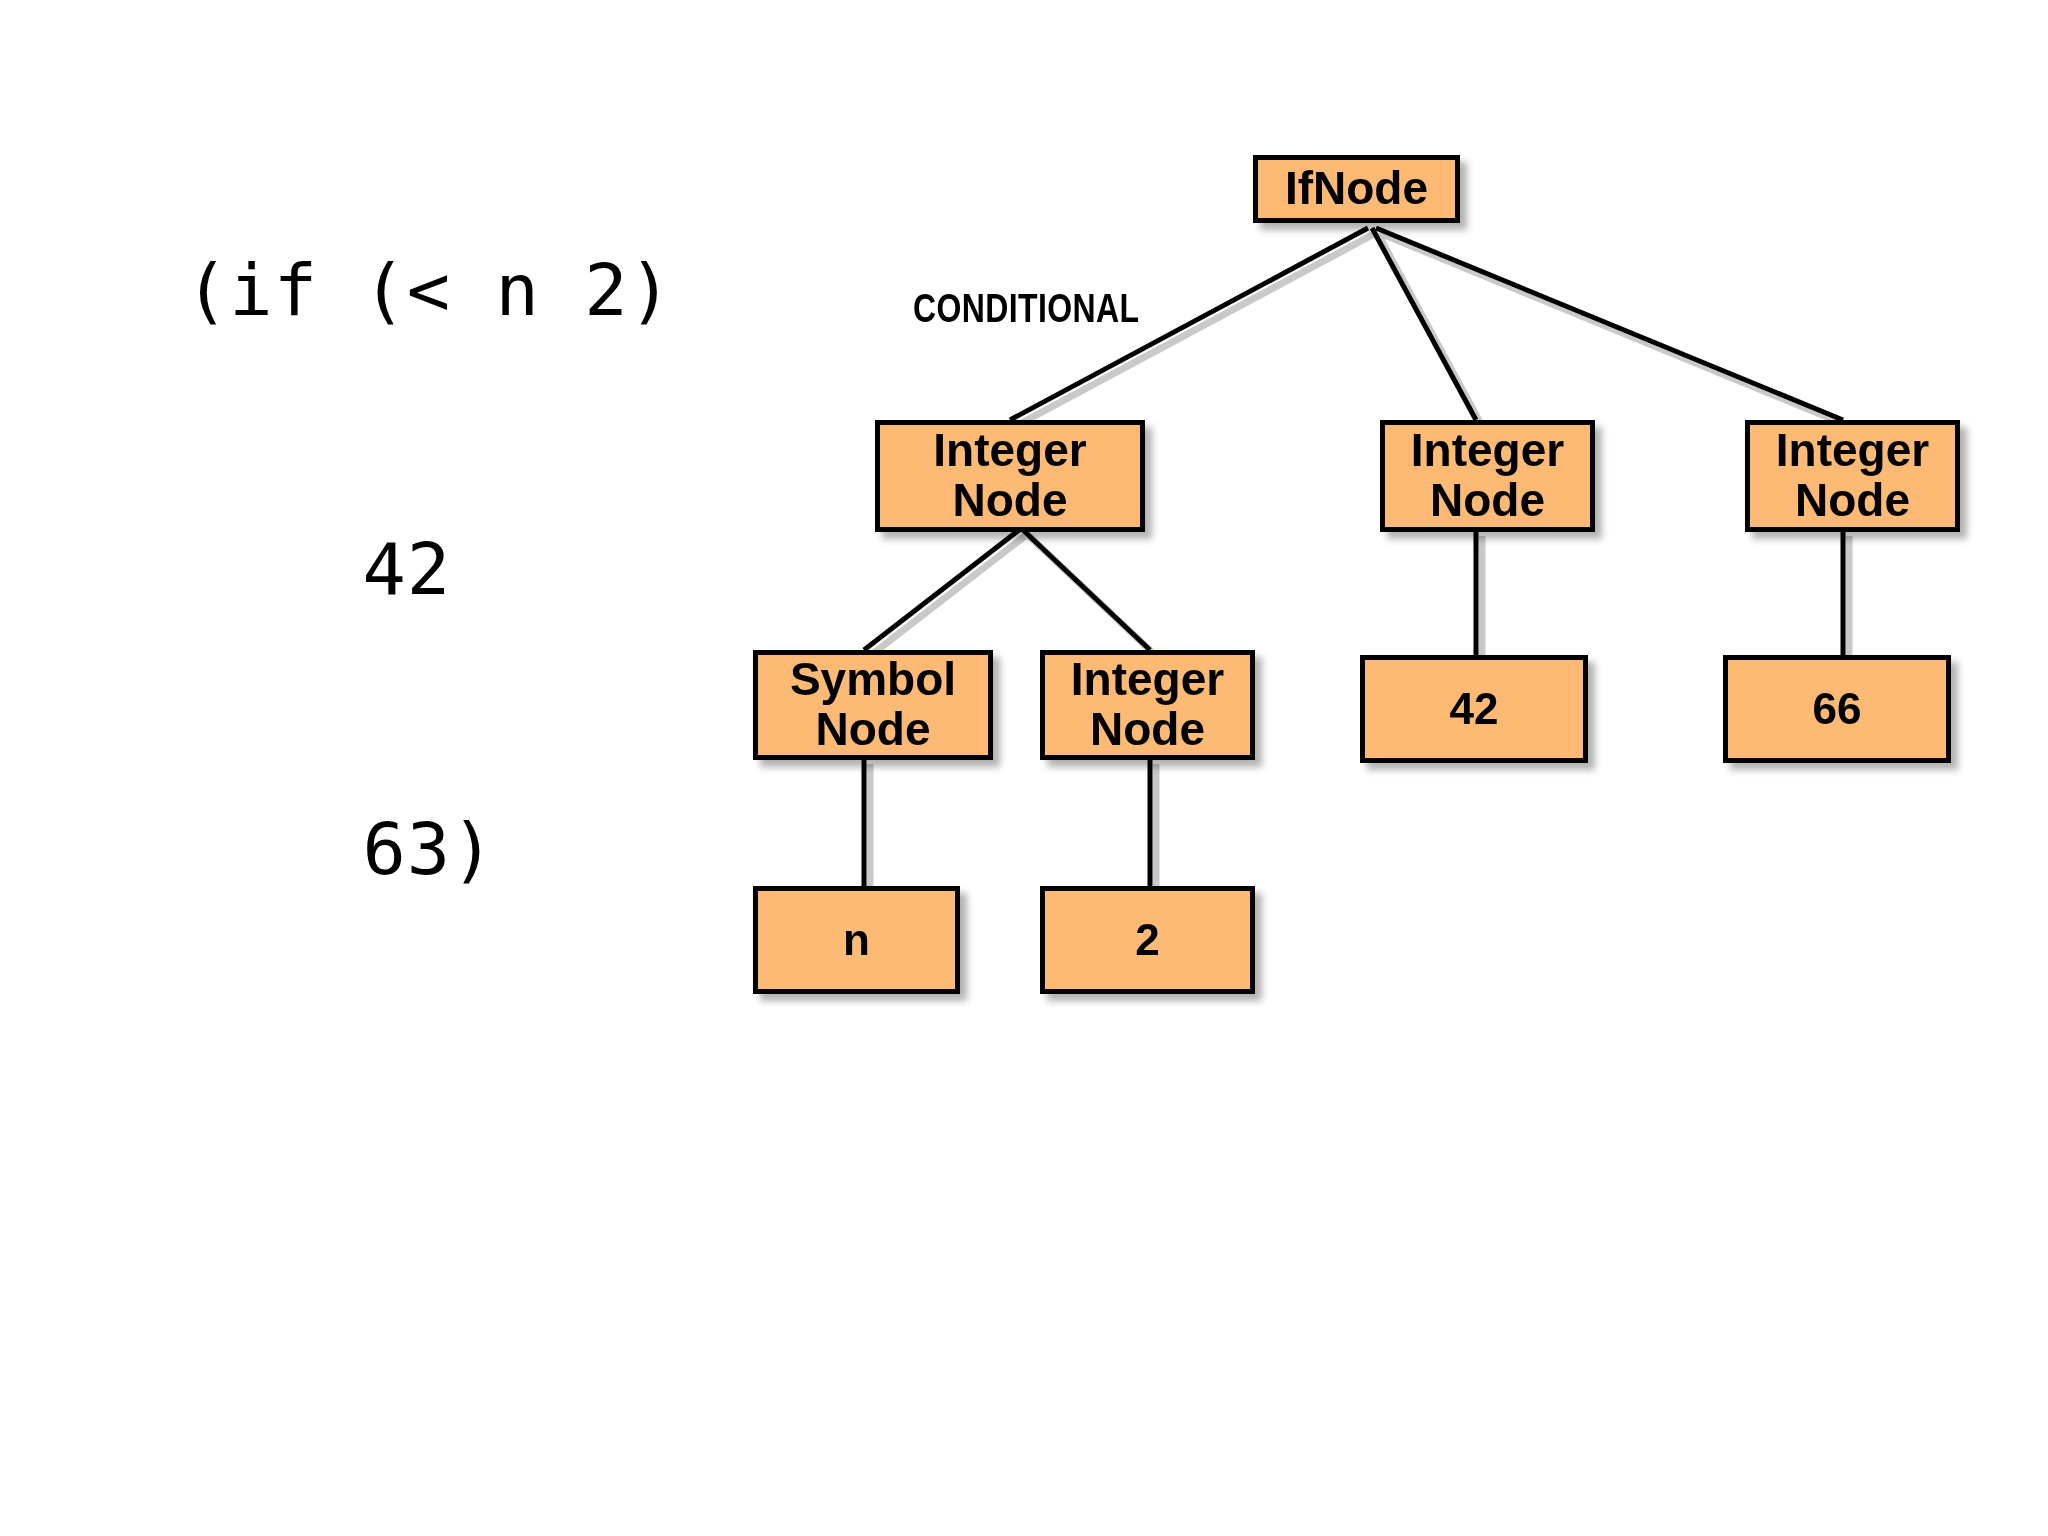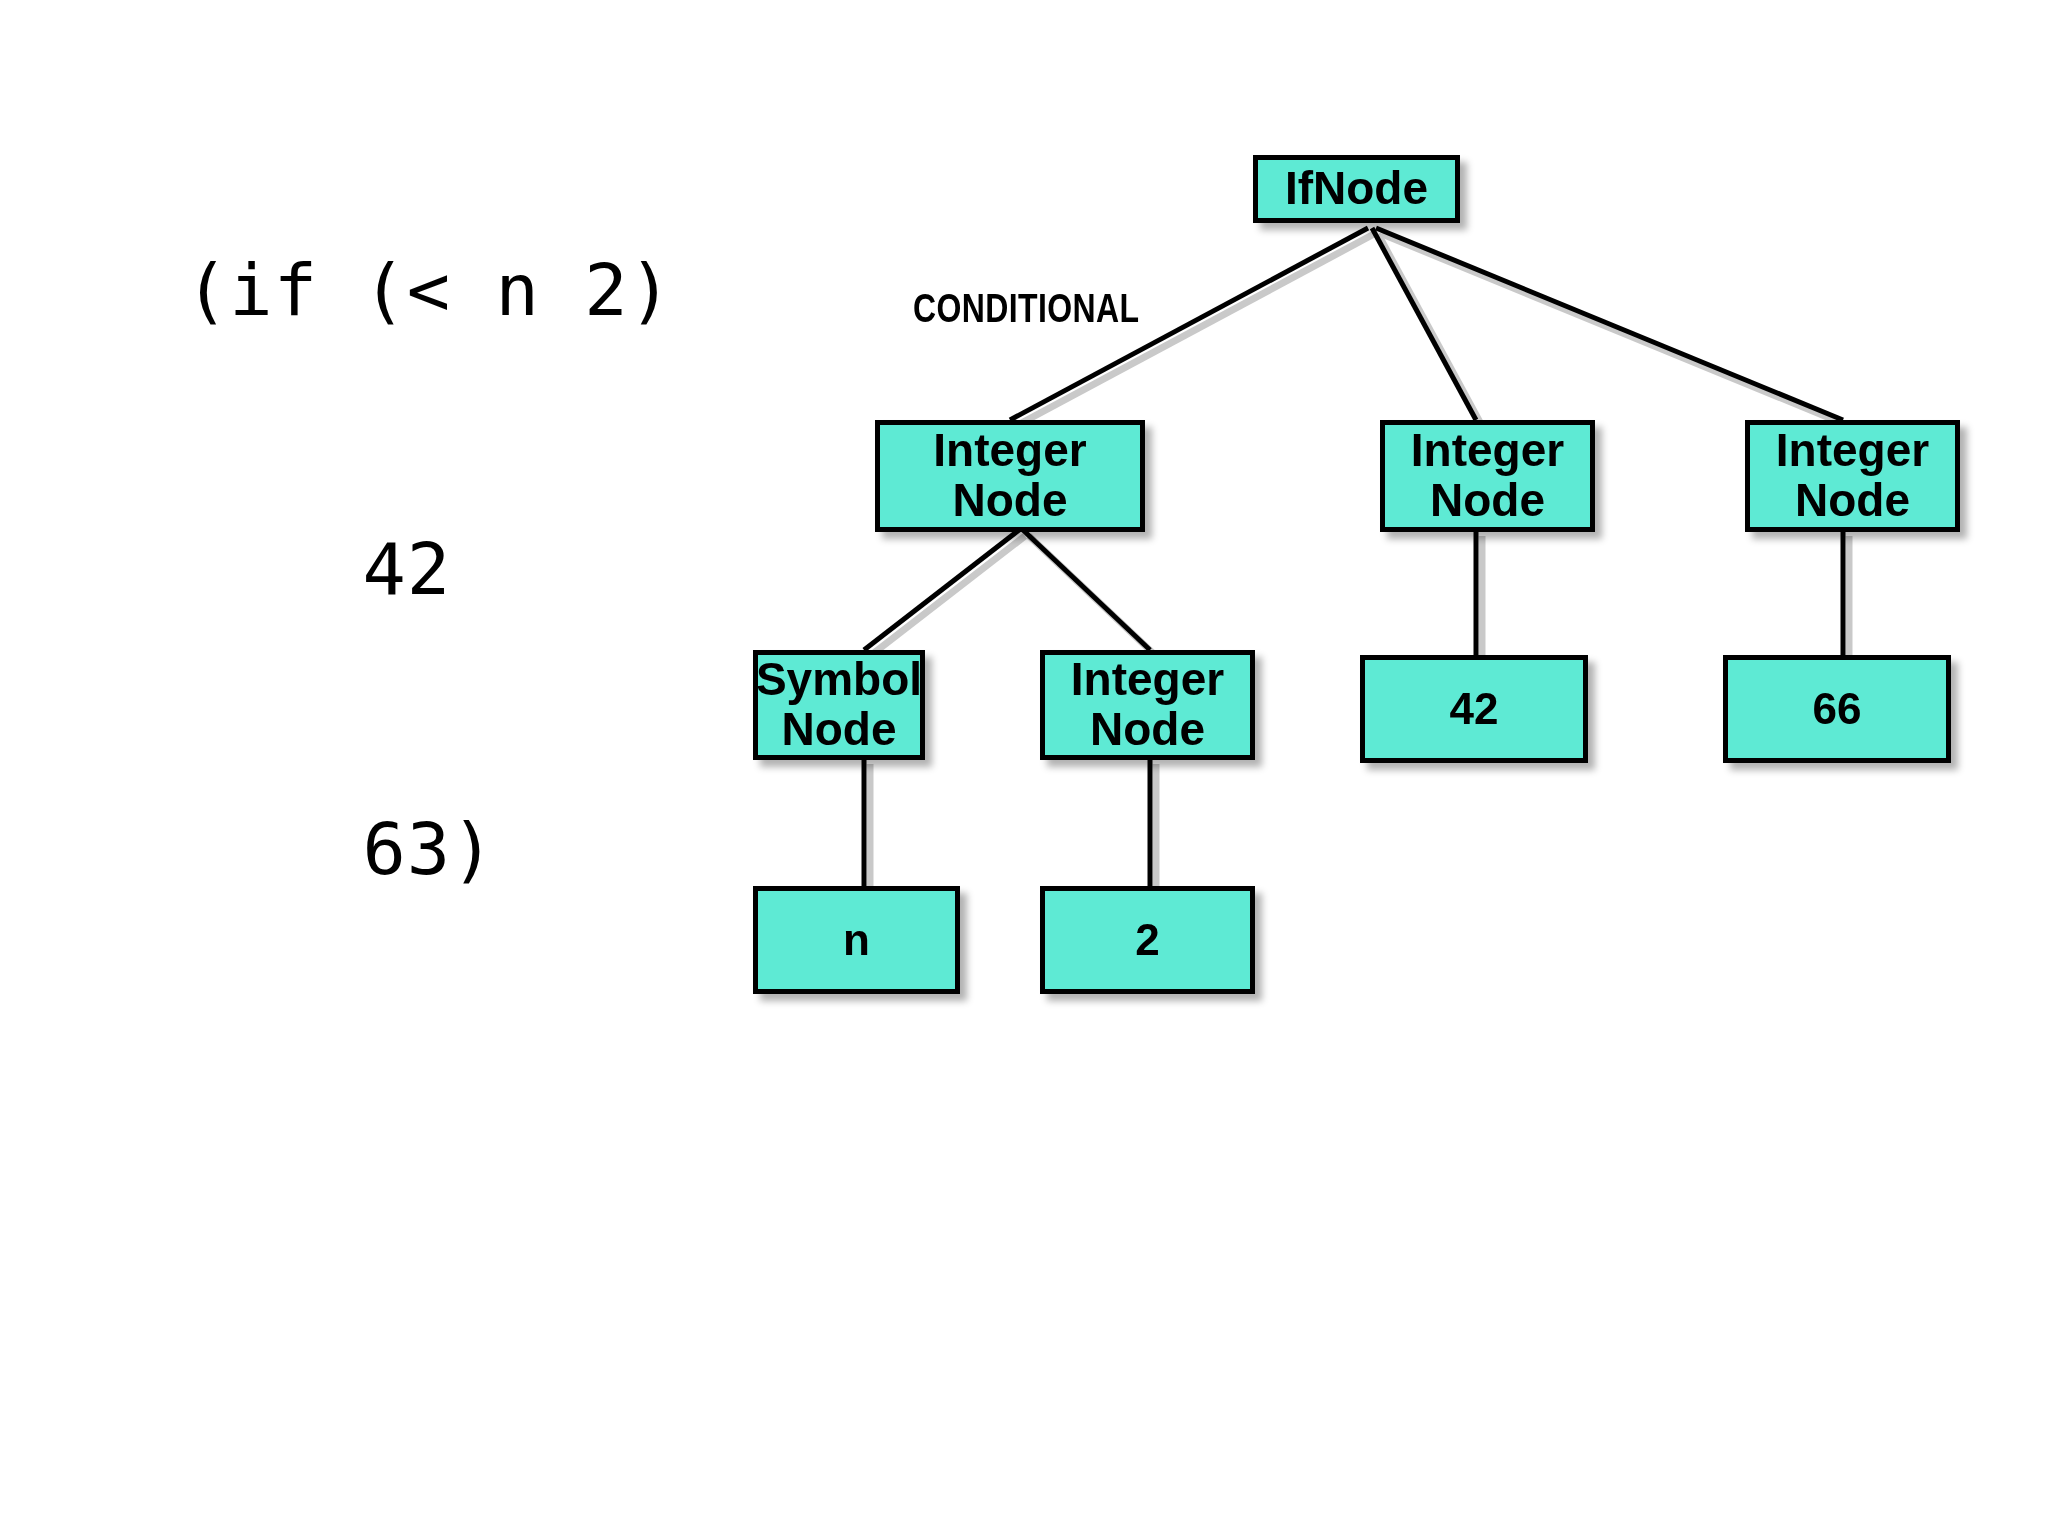--- a/index.html
+++ b/index.html
@@ -34,21 +34,21 @@
     position: absolute;
     left: 0; top: 0;
     width: 2048px;
     height: 1536px;
   }
 
   
   .node {
     position: absolute;
     box-sizing: border-box;
-    background: #5eead4;
+    background: #fdba74;
     border: 5px solid #000000;
     box-shadow: 7px 7px 7px rgba(0,0,0,0.30);
     display: flex;
     align-items: center;
     justify-content: center;
     text-align: center;
     color: #000000;
     font-family: "Liberation Sans", sans-serif;
     font-weight: bold;
     line-height: 1.08;
@@ -123,21 +123,21 @@
 Node</span>
       </div>
       <div class="node node-2line" style="left: 1380px; top: 420px; width: 215px; height: 112px;">
         <span class="label">Integer
 Node</span>
       </div>
       <div class="node node-2line" style="left: 1745px; top: 420px; width: 215px; height: 112px;">
         <span class="label">Integer
 Node</span>
       </div>
-      <div class="node node-2line" style="left: 753px; top: 650px; width: 172px; height: 110px;">
+      <div class="node node-2line" style="left: 753px; top: 650px; width: 240px; height: 110px;">
         <span class="label">Symbol
 Node</span>
       </div>
       <div class="node node-2line" style="left: 1040px; top: 650px; width: 215px; height: 110px;">
         <span class="label">Integer
 Node</span>
       </div>
       <div class="node node-value" style="left: 1360px; top: 655px; width: 228px; height: 108px;">
         <span class="label">42</span>
       </div>

